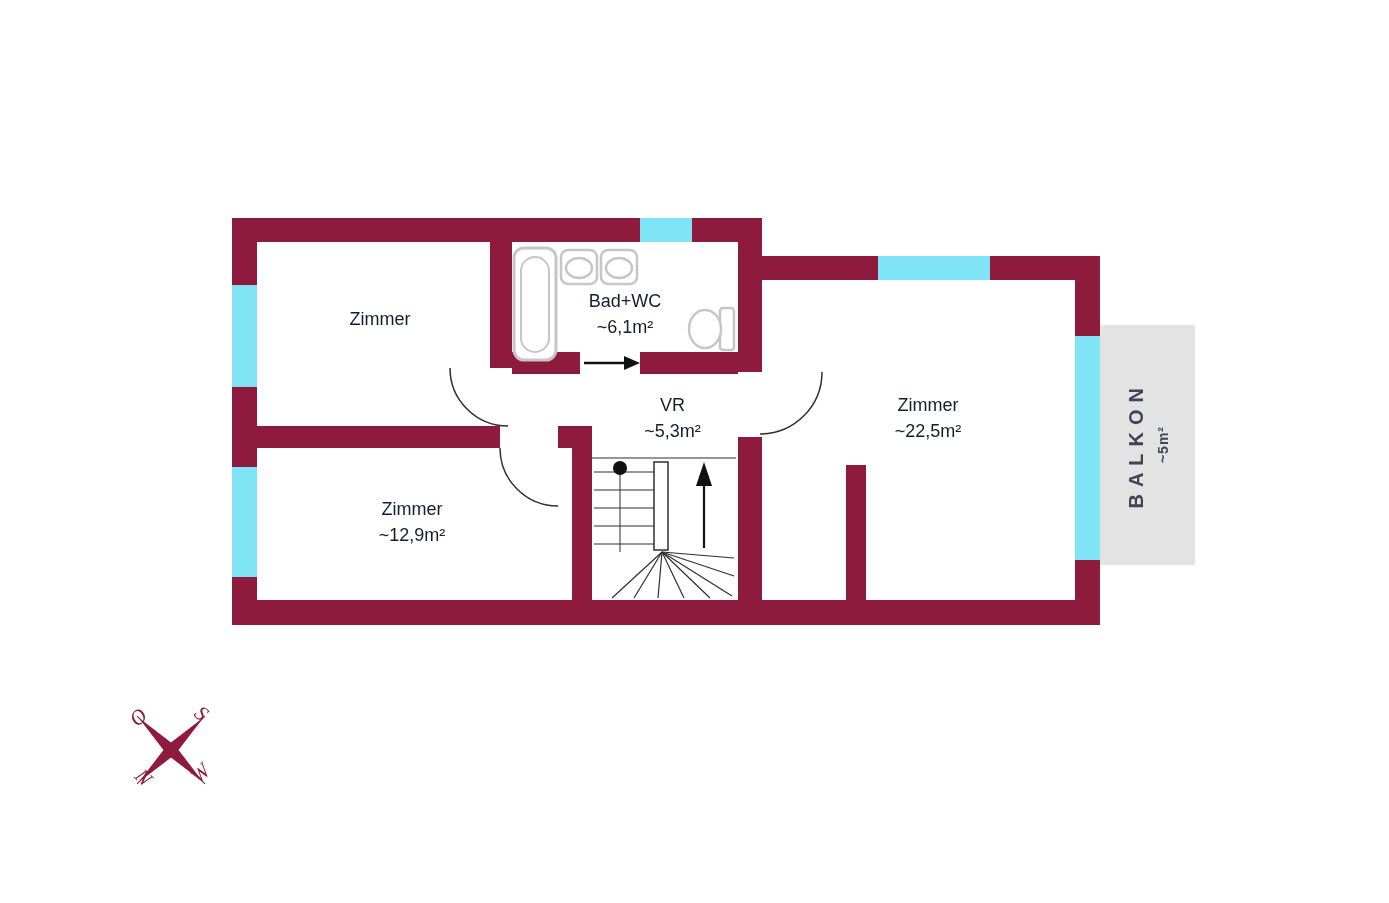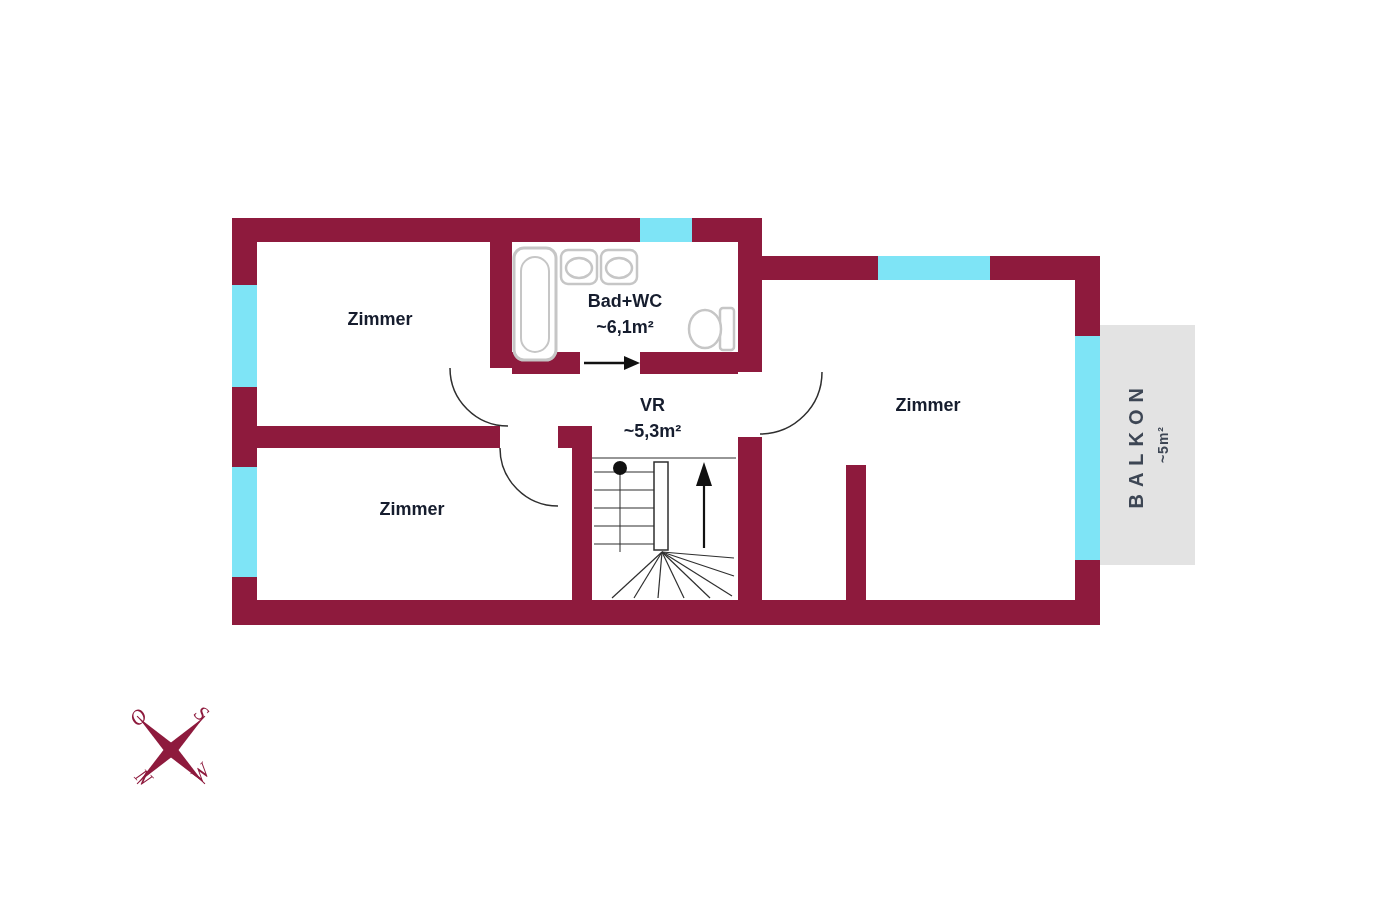--- a/index.html
+++ b/index.html
@@ -1,21 +1,21 @@
 <!DOCTYPE html>
 <html style="--wall: #8E1A3D; --window: #7EE4F6; --balcony-bg: #E3E3E3; --text: #161D2E; --fixture-outline: #C6C6C6; --stair-line: #2F2F2F;"><head>
 <meta charset="utf-8">
 <style>
   html,body{margin:0;padding:0;background:#ffffff;}
   body{font-family:"Liberation Sans", sans-serif;}
   .stage{position:relative;width:1389px;height:903px;background:#ffffff;overflow:hidden;}
   .wall{position:absolute;background:var(--wall,#8E1A3D);}
   .win{position:absolute;background:var(--window,#7EE4F6);}
   .room-label{position:absolute;text-align:center;color:var(--text,#161D2E);
-    font-weight:700;font-size:18px;line-height:26px;white-space:nowrap;}
+    font-weight:400;font-size:18px;line-height:26px;white-space:nowrap;}
   .overlay{position:absolute;left:0;top:0;}
   .balcony{position:absolute;background:var(--balcony-bg,#E3E3E3);
     display:flex;align-items:center;justify-content:center;gap:7px;}
   .balcony-name{writing-mode:vertical-rl;transform:rotate(180deg);
     font-weight:700;font-size:20px;letter-spacing:7px;color:#3D4654;}
   .balcony-area{writing-mode:vertical-rl;transform:rotate(180deg);
     font-weight:600;font-size:14px;letter-spacing:1px;color:#3D4654;}
   .compass{position:absolute;}
   .compass text{font-family:"Liberation Serif", serif;font-style:italic;font-size:21px;
     fill:var(--wall,#8E1A3D);text-anchor:middle;}
@@ -58,27 +58,29 @@
 
   <div class="room-label" style="left:270px;top:306px;width:220px">
     <div>Zimmer</div>
   </div>
   <div class="room-label" style="left:545px;top:288px;width:160px">
     <div>Bad+WC</div>
     <div>~6,1m²</div>
   </div>
   <div class="room-label" style="left:818px;top:392px;width:220px">
     <div>Zimmer</div>
+    <div>~22,5m²</div>
   </div>
-  <div class="room-label" style="left:580px;top:392px;width:145px">
+  <div class="room-label" style="left:600px;top:392px;width:145px">
     <div>VR</div>
     <div>~5,3m²</div>
   </div>
   <div class="room-label" style="left:302px;top:496px;width:220px">
     <div>Zimmer</div>
+    <div>~12,9m²</div>
   </div>
 
   <svg class="overlay" width="1389" height="903" viewBox="0 0 1389 903">
 
     <g fill="#ffffff" stroke="var(--fixture-outline,#C6C6C6)">
       <rect x="514" y="248" width="42" height="112" rx="10" stroke-width="3"></rect>
       <rect x="521" y="257" width="28" height="95" rx="14" stroke-width="2"></rect>
     </g>
 
     <g fill="#ffffff" stroke="var(--fixture-outline,#C6C6C6)" stroke-width="2.5">

